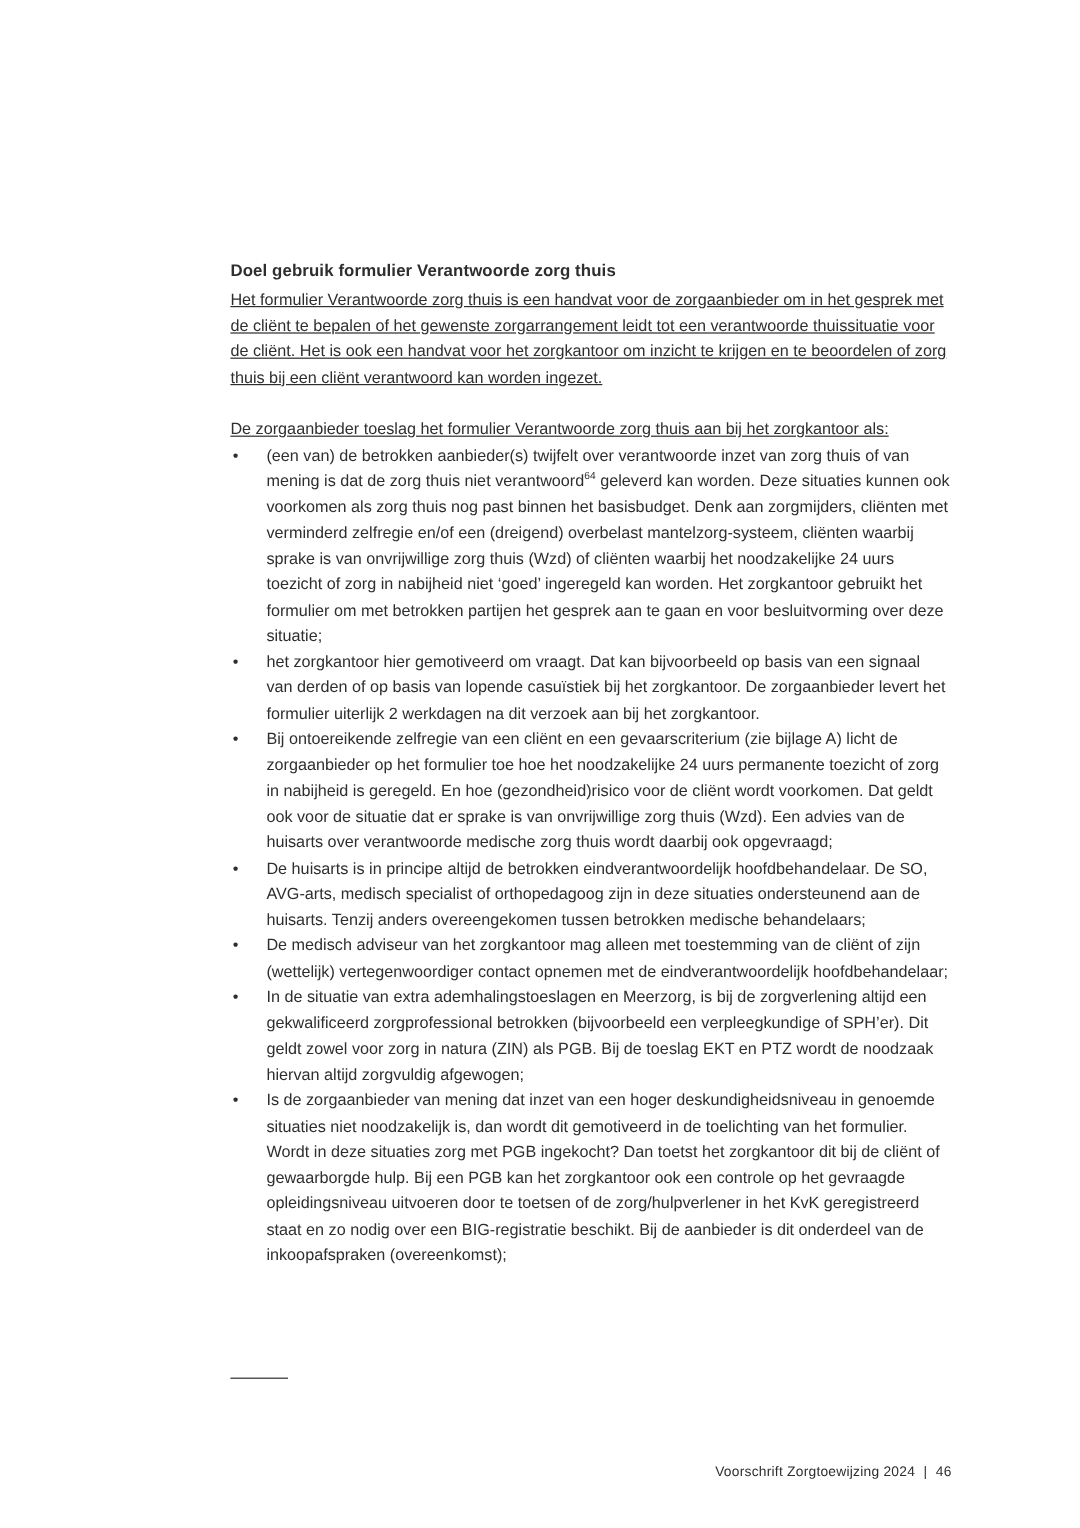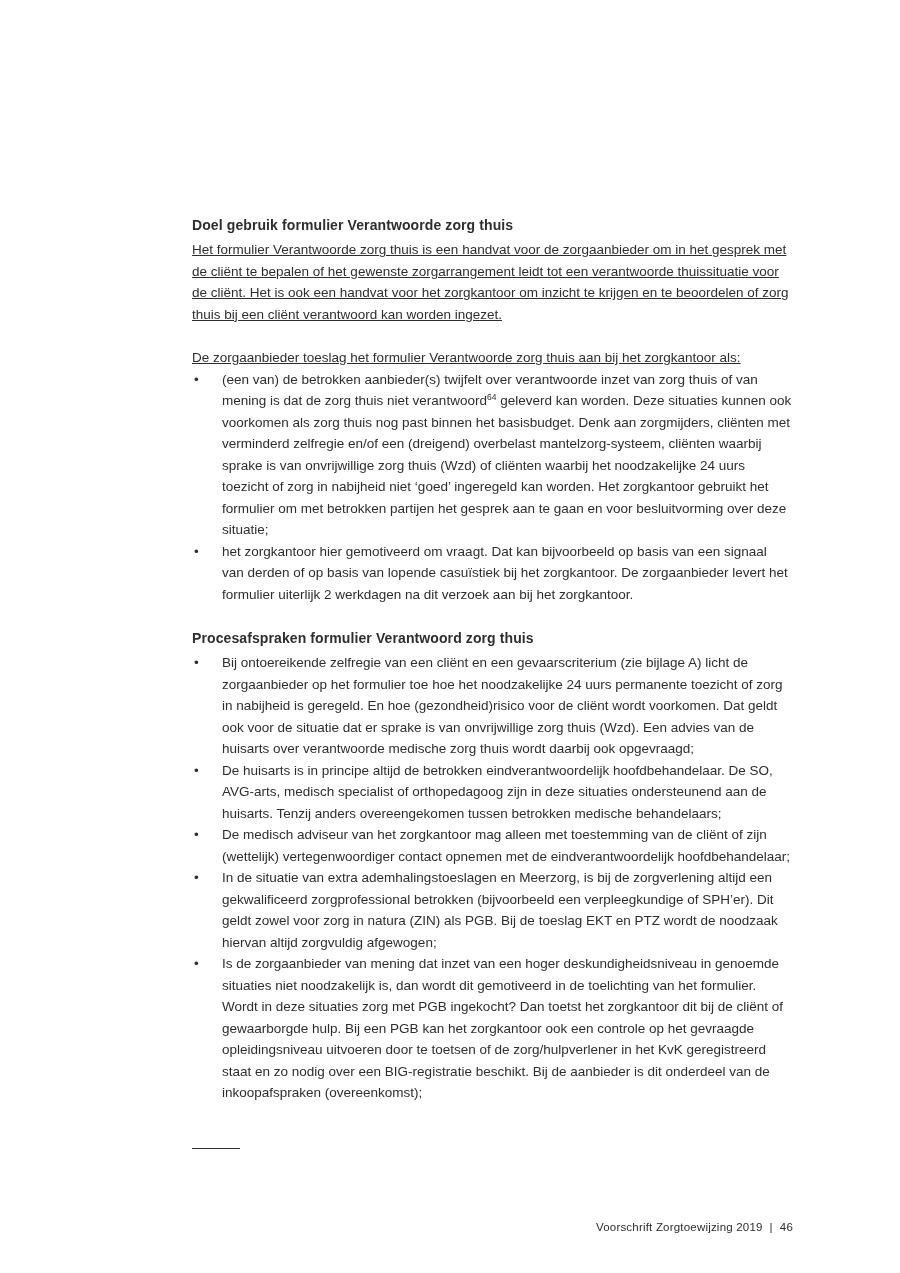--- a/index.html
+++ b/index.html
@@ -95,21 +95,20 @@
         <div class="bullet-item">
           <span class="bullet-marker">•</span>
           <span class="bullet-text"><span>(een van) de betrokken aanbieder(s) twijfelt over verantwoorde inzet van zorg thuis of van mening is dat de zorg thuis niet verantwoord</span><sup>64</sup><span> geleverd kan worden. Deze situaties kunnen ook voorkomen als zorg thuis nog past binnen het basisbudget. Denk aan zorgmijders, cliënten met verminderd zelfregie en/of een (dreigend) overbelast mantelzorg-systeem, cliënten waarbij sprake is van onvrijwillige zorg thuis (Wzd) of cliënten waarbij het noodzakelijke 24 uurs toezicht of zorg in nabijheid niet ‘goed’ ingeregeld kan worden. Het zorgkantoor gebruikt het formulier om met betrokken partijen het gesprek aan te gaan en voor besluitvorming over deze situatie;</span></span>
         </div>
         <div class="bullet-item">
           <span class="bullet-marker">•</span>
           <span class="bullet-text"><span>het zorgkantoor hier gemotiveerd om vraagt. Dat kan bijvoorbeeld op basis van een signaal van derden of op basis van lopende casuïstiek bij het zorgkantoor. De zorgaanbieder levert het formulier uiterlijk 2 werkdagen na dit verzoek aan bij het zorgkantoor.</span></span>
         </div>
       </div>
 
-    <h2 class="heading h2gap">Procesafspraken formulier Verantwoord zorg thuis</h2>
 
     <div class="bullets">
         <div class="bullet-item">
           <span class="bullet-marker">•</span>
           <span class="bullet-text"><span>Bij ontoereikende zelfregie van een cliënt en een gevaarscriterium (zie bijlage A) licht de zorgaanbieder op het formulier toe hoe het noodzakelijke 24 uurs permanente toezicht of zorg in nabijheid is geregeld. En hoe (gezondheid)risico voor de cliënt wordt voorkomen. Dat geldt ook voor de situatie dat er sprake is van onvrijwillige zorg thuis (Wzd). Een advies van de huisarts over verantwoorde medische zorg thuis wordt daarbij ook opgevraagd;</span></span>
         </div>
         <div class="bullet-item">
           <span class="bullet-marker">•</span>
           <span class="bullet-text"><span>De huisarts is in principe altijd de betrokken eindverantwoordelijk hoofdbehandelaar. De SO, AVG-arts, medisch specialist of orthopedagoog zijn in deze situaties ondersteunend aan de huisarts. Tenzij anders overeengekomen tussen betrokken medische behandelaars;</span></span>
         </div>
@@ -127,16 +126,16 @@
         </div>
       </div>
 
   </div>
 
   <div class="footnote-block">
     <div class="footnote-rule"></div>
   </div>
 
   <div class="footer">
-    <span>Voorschrift Zorgtoewijzing 2019</span><span class="sep">|</span><span>46</span>
+    <span>Voorschrift Zorgtoewijzing 2024</span><span class="sep">|</span><span>46</span>
   </div>
 
 </div>
 
 </body></html>

